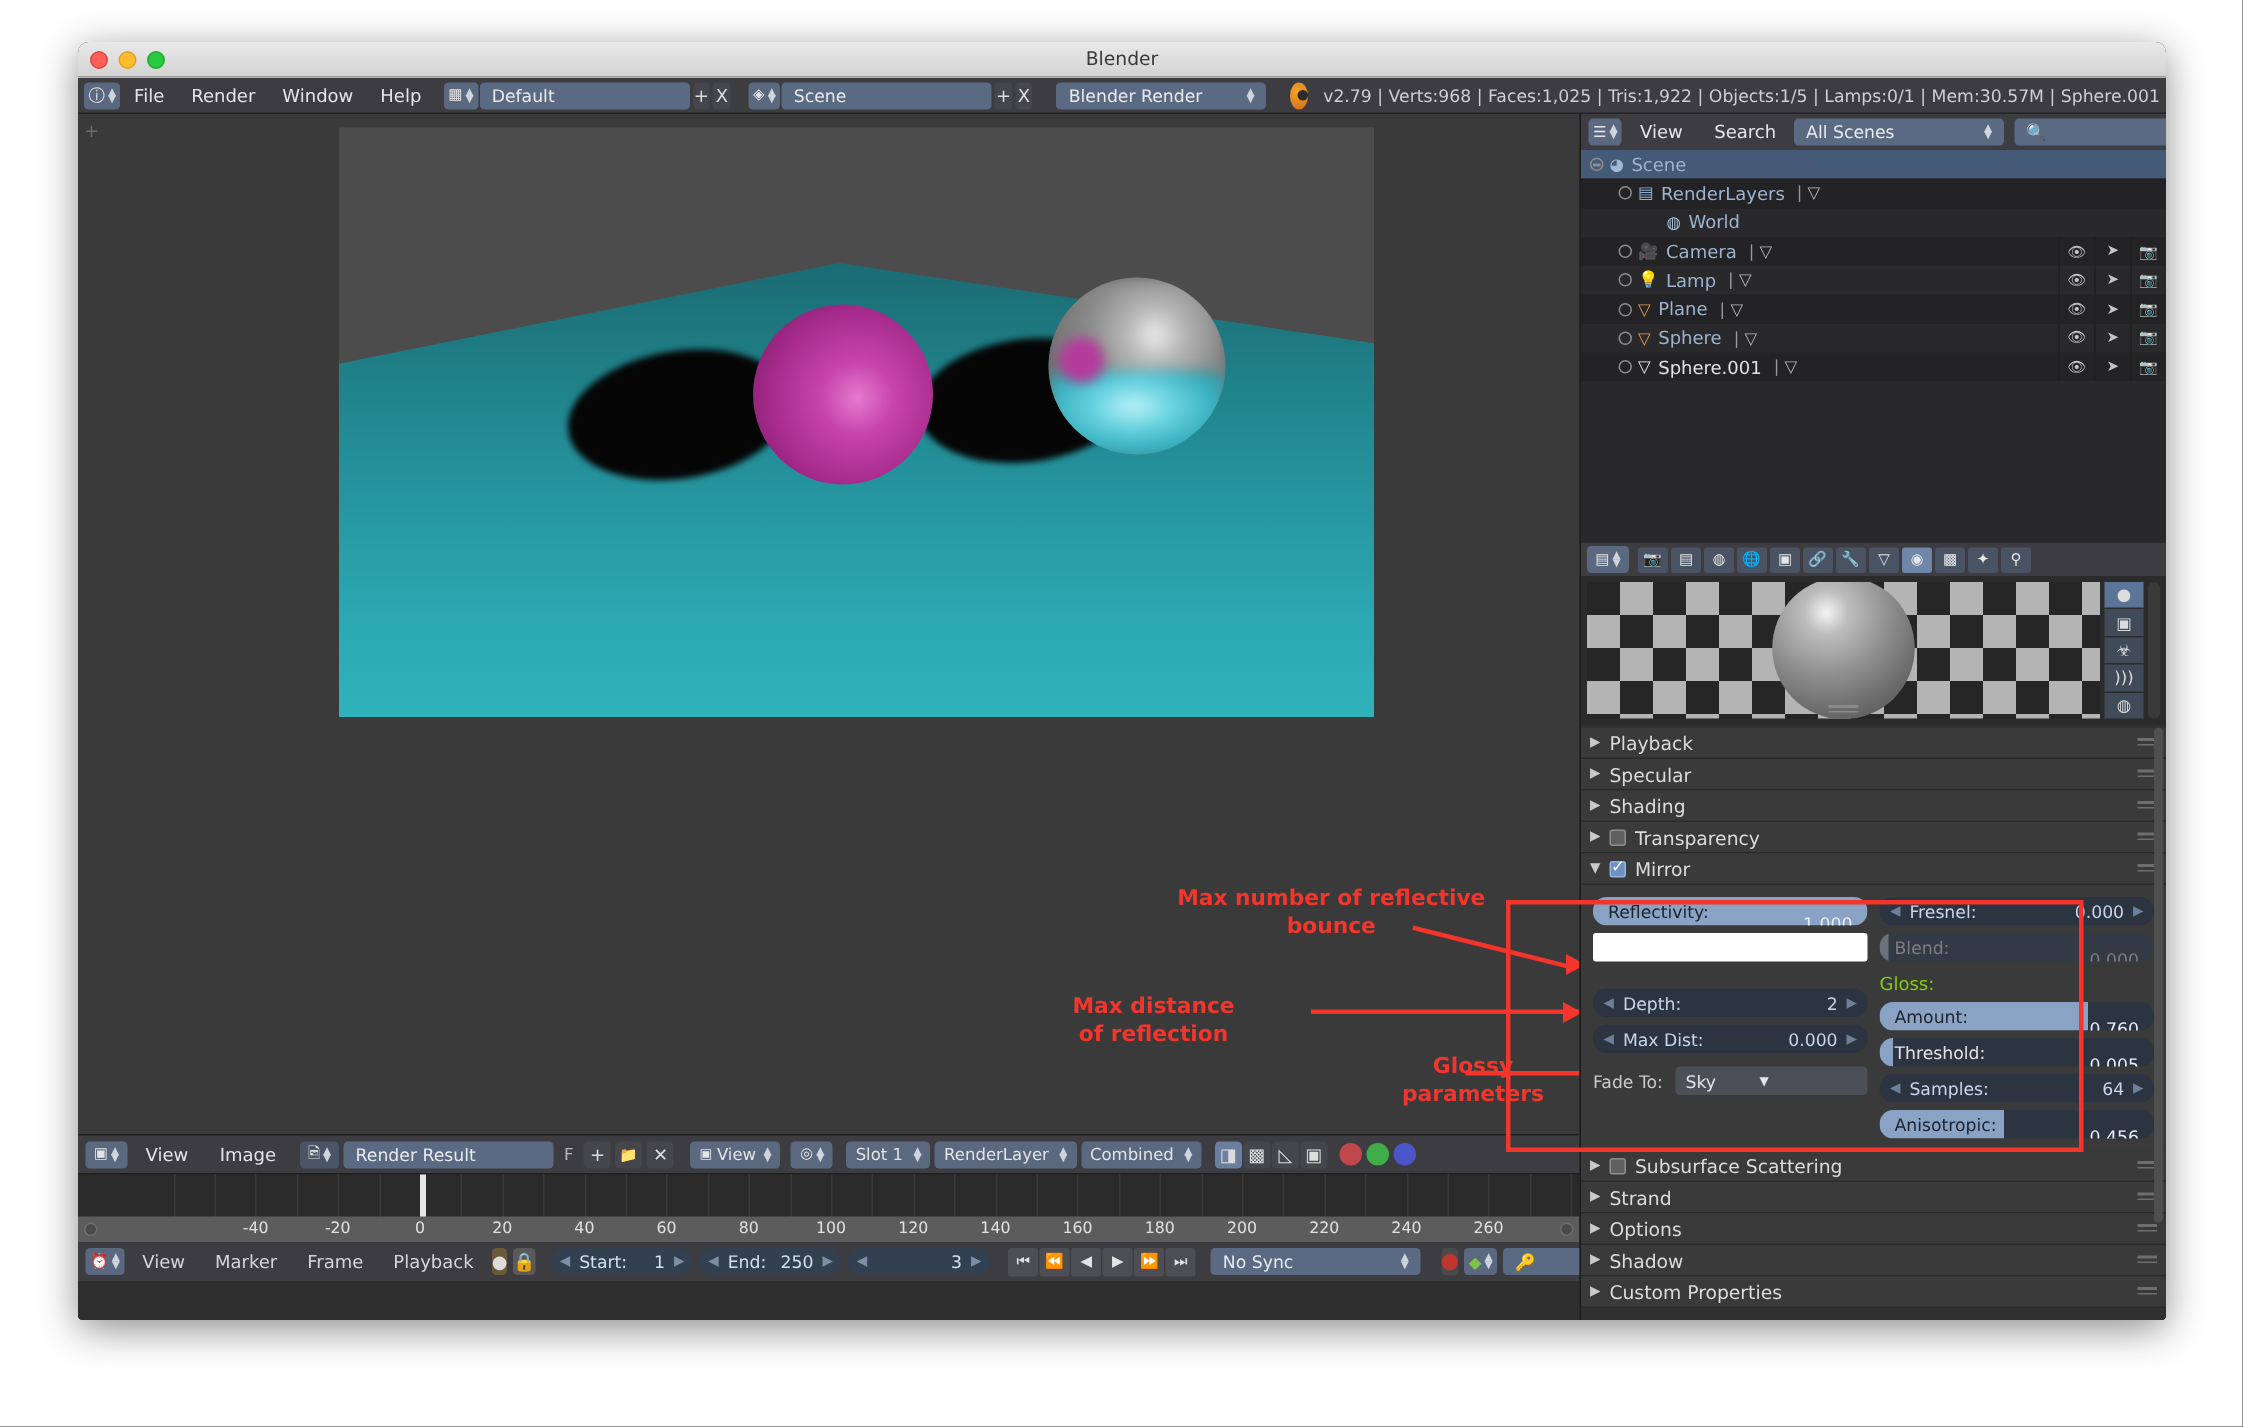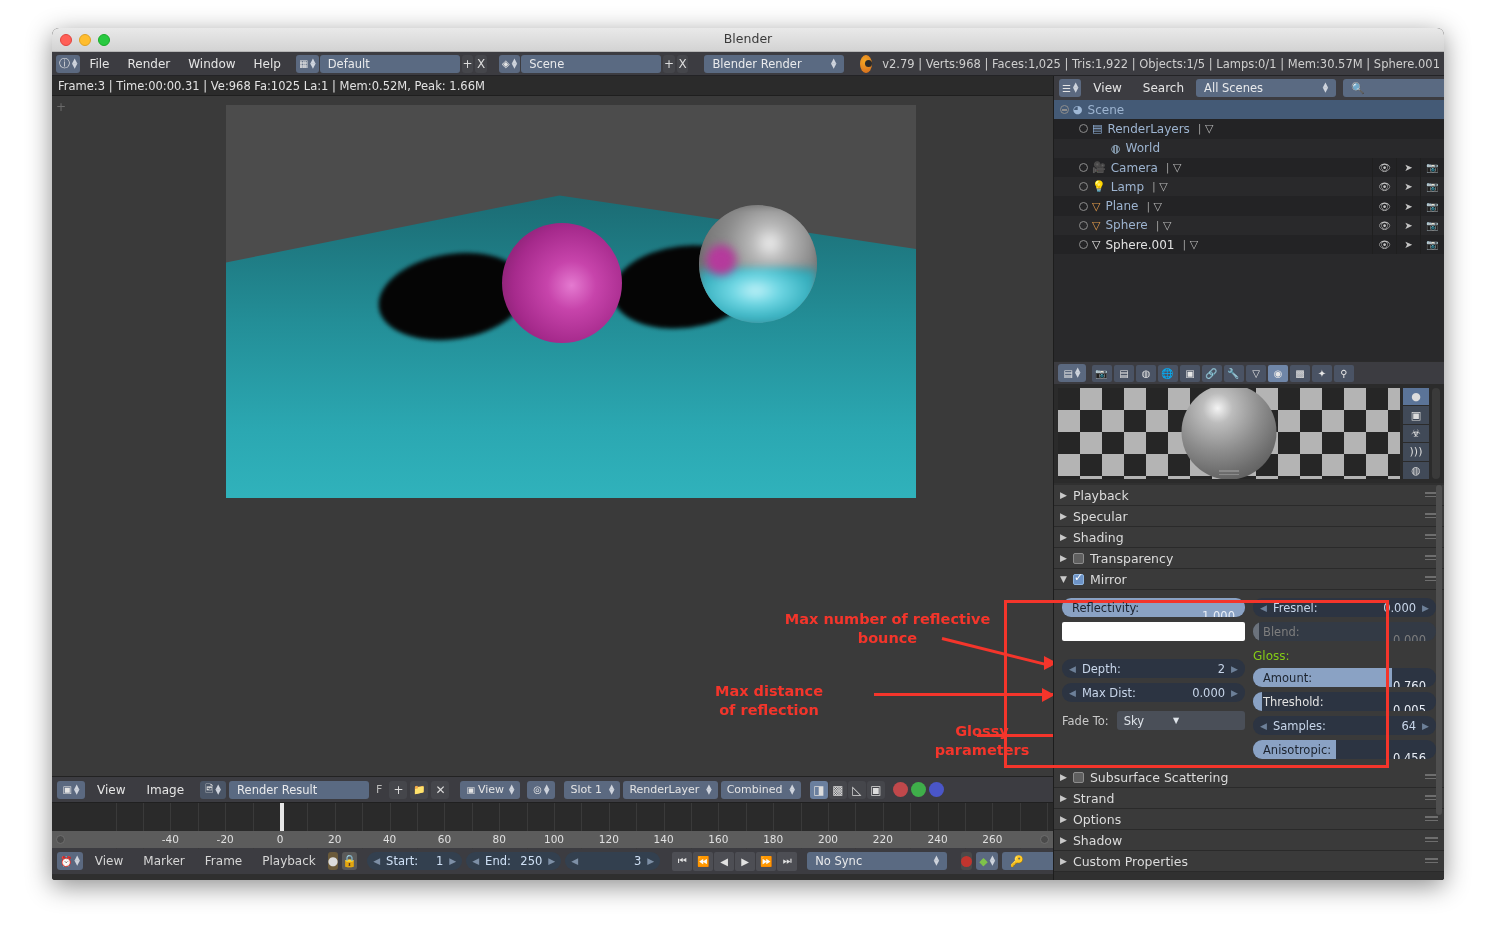--- a/index.html
+++ b/index.html
@@ -296,21 +296,20 @@
       <div style="margin-left:16px;width:18px;height:18px;border-radius:50%;background:radial-gradient(circle at 40% 35%,#f5a623,#d2691e);position:relative;">
         <div style="position:absolute;left:5px;top:5px;width:7px;height:7px;border-radius:50%;background:#2b2b2b;"></div>
       </div>
       <div class="stats" style="margin-left:10px;">v2.79 | Verts:968 | Faces:1,025 | Tris:1,922 | Objects:1/5 | Lamps:0/1 | Mem:30.57M | Sphere.001</div>
     </div>
 
     <div class="body-row">
 
       <div class="col-left">
 
-        <div class="vp-info">Frame:3 | Time:00:00.31 | Ve:968 Fa:1025 La:1 | Mem:0.52M, Peak: 1.66M</div>
 
         <div class="viewport">
           <div class="plus-mark">+</div>
 
           <div class="render-img">
             <div class="sky"></div>
             <div class="floor"></div>
             <div class="shadow-pink"></div>
             <div class="shadow-mirror"></div>
             <div class="sphere-pink"></div>

